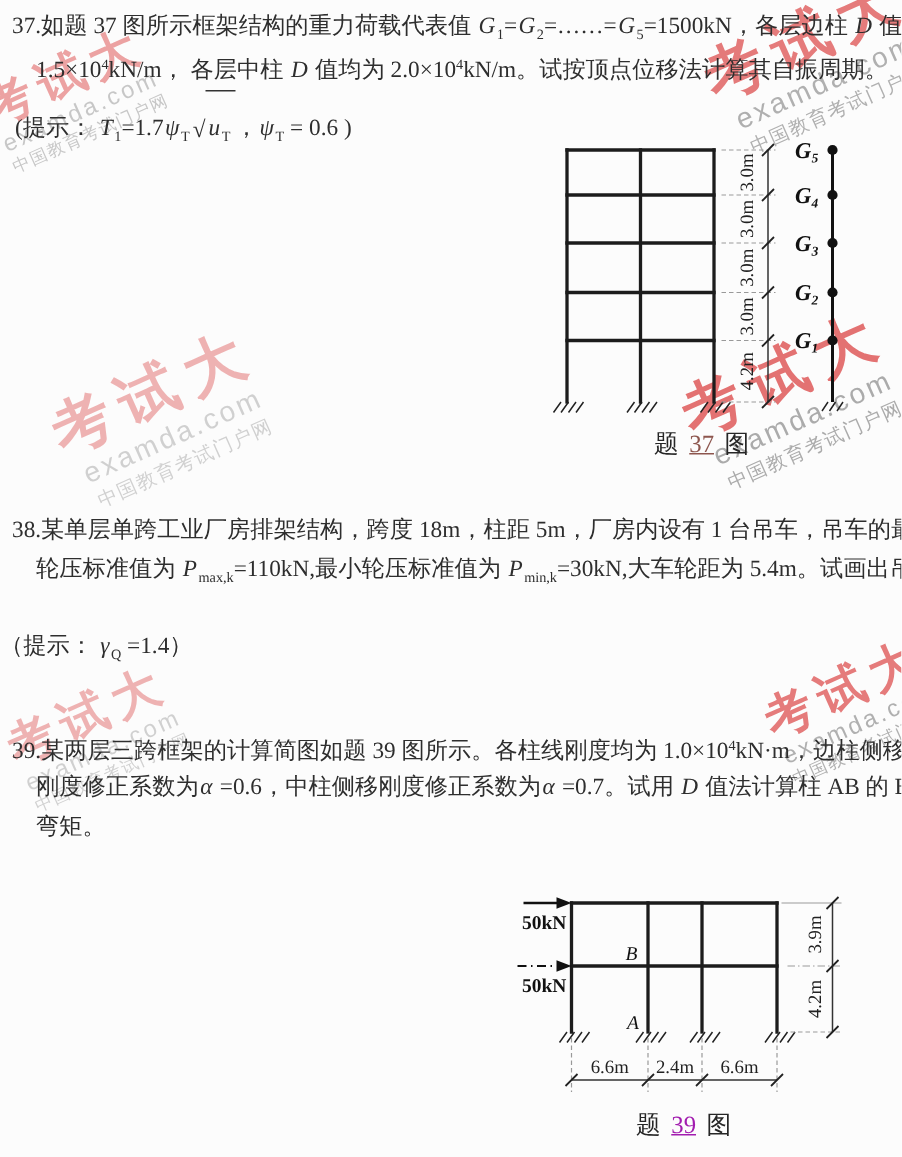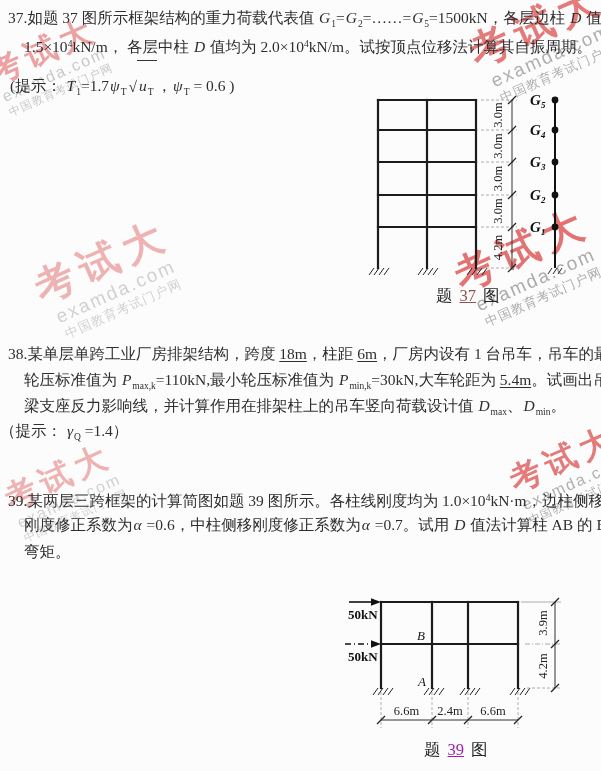--- a/index.html
+++ b/index.html
@@ -7,21 +7,21 @@
     position:relative;width:601px;height:771px;overflow:hidden;
     background:#fcfcfc;color:#2e2e2e;
     font-family:"Liberation Serif","DejaVu Serif",serif;
     font-size:15.5px;line-height:22px;
   }
   .line{position:absolute;white-space:nowrap;}
   .tk-tx{}
   .tk-it{font-family:"Liberation Serif",serif;font-style:italic;padding:0 1px;}
   .tk-sb{font-size:9.5px;vertical-align:-4px;letter-spacing:0;}
   .tk-sp{font-size:9.5px;vertical-align:5px;}
-  .tk-un{text-decoration:underline;text-underline-offset:2px;}
+  .tk-un{text-underline-offset:2px;}
   .tk-sq{display:inline-block;white-space:nowrap;margin-left:2px;}
   .sq-rad{display:inline-block;transform:translateY(1px);}
   .sq-body{display:inline-block;border-top:1.2px solid #333;padding:17px 3px 0 1px;line-height:1.05;}
   .fig{position:absolute;}
   .caption{position:absolute;font-size:16.5px;color:#262626;white-space:nowrap;}
   .cap-num{margin:0 7px;text-decoration:underline;}
   .cap-num-37{color:#8d564e;}
   .cap-num-39{color:#a21caf;}
   .dimtext{font-size:12.5px;fill:#222;font-family:"Liberation Serif",serif;}
   .spantext{font-size:12.5px;fill:#222;font-family:"Liberation Serif",serif;}
@@ -129,23 +129,22 @@
       <text class="gtext" x="206" y="79" text-anchor="end">G₃</text>
       <text class="gtext" x="206" y="112" text-anchor="end">G₂</text>
       <text class="gtext" x="206" y="144" text-anchor="end">G₁</text>
     </g>
   </svg>
 
   <div class="caption" style="left:436px;top:285px;">
     <span>题</span><span class="cap-num cap-num-37">37</span><span>图</span>
   </div>
 
-  <div class="line" style="left:8px;top:343px;"><span class="tk-tx">38.某单层单跨工业厂房排架结构，跨度 </span><span class="tk-un">18m</span><span class="tk-tx">，柱距 </span><span class="tk-un">6m</span><span class="tk-tx">，厂房内设有 1 台吊车，吊车的最大</span></div>
+  <div class="line" style="left:8px;top:343px;"><span class="tk-tx">38.某单层单跨工业厂房排架结构，跨度 </span><span class="tk-un">18m</span><span class="tk-tx">，柱距 </span><span class="tk-un">5m</span><span class="tk-tx">，厂房内设有 1 台吊车，吊车的最大</span></div>
   <div class="line" style="left:24px;top:369px;"><span class="tk-tx">轮压标准值为 </span><span class="tk-it">P</span><span class="tk-sb">max,k</span><span class="tk-tx">=110kN,最小轮压标准值为 </span><span class="tk-it">P</span><span class="tk-sb">min,k</span><span class="tk-tx">=30kN,大车轮距为 </span><span class="tk-un">5.4m</span><span class="tk-tx">。试画出吊车</span></div>
-  <div class="line" style="left:24px;top:395px;"><span class="tk-tx">梁支座反力影响线，并计算作用在排架柱上的吊车竖向荷载设计值 </span><span class="tk-it">D</span><span class="tk-sb">max</span><span class="tk-tx">、</span><span class="tk-it">D</span><span class="tk-sb">min</span><span class="tk-tx">。</span></div>
   <div class="line" style="left:0;top:420px;"><span class="tk-tx">（提示： </span><span class="tk-it">γ</span><span class="tk-sb">Q</span><span class="tk-tx"> =1.4）</span></div>
 
   <div class="line" style="left:8px;top:487px;"><span class="tk-tx">39.某两层三跨框架的计算简图如题 39 图所示。各柱线刚度均为 1.0×10</span><span class="tk-sp">4</span><span class="tk-tx">kN·m，边柱侧移</span></div>
   <div class="line" style="left:24px;top:514px;"><span class="tk-tx">刚度修正系数为</span><span class="tk-it">α</span><span class="tk-tx"> =0.6，中柱侧移刚度修正系数为</span><span class="tk-it">α</span><span class="tk-tx"> =0.7。试用 </span><span class="tk-it">D</span><span class="tk-tx"> 值法计算柱 AB 的 B 端</span></div>
   <div class="line" style="left:24px;top:541px;text-align:right;"><span class="tk-tx">弯矩。</span></div>
 
   <svg class="fig" style="left:335px;top:588px;" width="266" height="160" viewBox="0 0 266 160">
     <g stroke="#1c1c1c" stroke-width="2.2" stroke-linecap="square">
       <line x1="46" y1="14" x2="46" y2="100"></line>
       <line x1="97" y1="14" x2="97" y2="100"></line>

